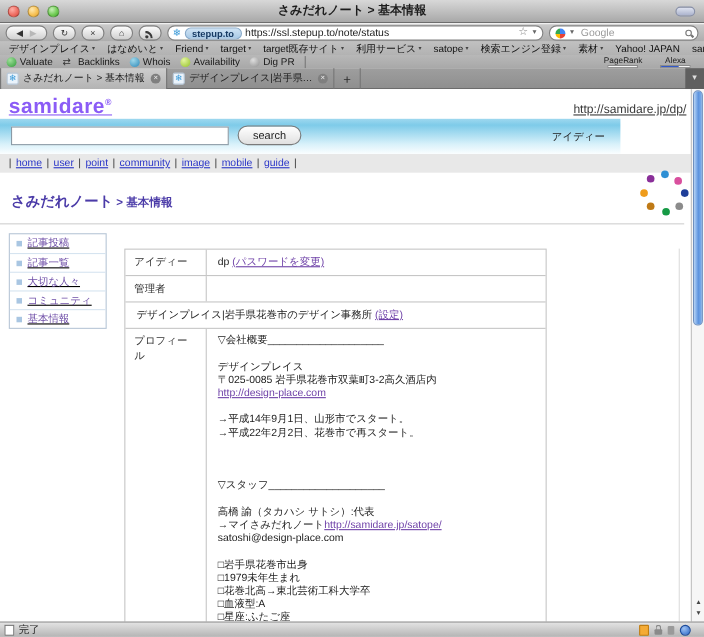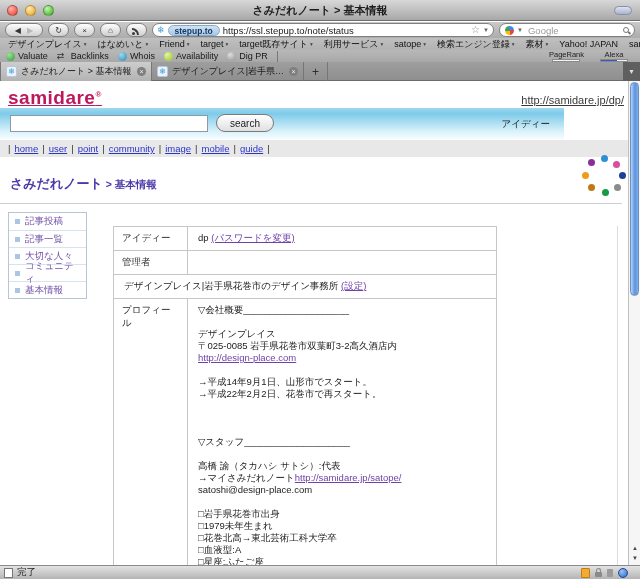--- a/index.html
+++ b/index.html
@@ -86,21 +86,21 @@
     text-overflow:ellipsis;}
   .tab-close{width:9px;height:9px;border-radius:50%;background:#7f7f7f;color:#efefef;
     font-size:7px;line-height:9px;text-align:center;flex:none;}
   .tab-new{width:24px;height:19px;border-right:1px solid #767676;display:flex;
     align-items:center;justify-content:center;font-size:12px;color:#2d2d2d;}
   .tab-list{position:absolute;right:0;top:62px;width:17px;height:19px;background:#5f5f5f;
     color:#ddd;font-size:7px;display:flex;align-items:center;justify-content:center;}
 
   
   #content{left:0;top:81px;width:640px;height:484px;background:#fff;overflow:hidden;}
-  #logo{left:8px;top:6px;font-size:19px;font-weight:bold;color:#be185d;
+  #logo{left:8px;top:6px;font-size:19px;font-weight:bold;color:#8b5cf6;
     text-decoration:underline;letter-spacing:.5px;}
   #logo sup{font-size:8px;}
   #site-url{right:16px;top:13px;font-size:11px;color:#3a3a3a;text-decoration:underline;}
   #bluebar{left:0;top:27px;width:564px;height:32px;
     background:linear-gradient(#9ed8ef 0%,#7ecbe9 18%,#d8f1fa 72%,#fbfeff 100%);}
   #site-search{left:10px;top:7px;width:198px;height:17px;border:1px solid #8a9aa6;
     background:#fff;outline:none;font-size:10px;padding:0 4px;}
   #search-btn{left:216px;top:6px;height:18px;padding:0 13px;border:1px solid #7a7a7a;
     border-radius:9px;background:linear-gradient(#ffffff,#e0e0e0);font-size:10px;color:#222;
     display:flex;align-items:center;}
@@ -113,21 +113,21 @@
   #breadcrumb .root{font-size:13px;}
   #breadcrumb .sep,#breadcrumb .cur{font-size:10.5px;white-space:pre;}
   #hline{left:0;top:122px;width:622px;height:1px;background:#cfcfcf;}
   #dots{left:580px;top:72px;width:46px;height:46px;}
   .dot{position:absolute;width:7px;height:7px;border-radius:50%;}
   .dot:nth-child(1){left:8px;top:6px;} .dot:nth-child(2){left:21px;top:2px;}
   .dot:nth-child(3){left:33px;top:8px;} .dot:nth-child(4){left:2px;top:19px;}
   .dot:nth-child(5){left:39px;top:19px;} .dot:nth-child(6){left:8px;top:31px;}
   .dot:nth-child(7){left:22px;top:36px;} .dot:nth-child(8){left:34px;top:31px;}
 
-  #sidebar{left:8px;top:131px;width:79px;border:1px solid #b7c6d6;background:#fff;}
+  #sidebar{left:8px;top:131px;width:89px;border:1px solid #b7c6d6;background:#fff;text-decoration:underline;}
   .side-item{display:flex;align-items:center;gap:5px;height:17px;padding:0 6px;
     font-size:9.5px;color:#6f4fa8;}
   .side-item + .side-item{border-top:1px solid #d6e4f0;align-items:center;}
   .bullet{width:5px;height:5px;background:#a9c6e2;flex:none;}
 
   #main-heading{left:113px;top:129px;width:510px;font-size:11px;font-weight:bold;color:#000;}
   #info-table{left:113px;top:145px;width:384px;border:1px solid #c6c6c6;}
   .trow{display:flex;border-bottom:1px solid #c6c6c6;}
   .trow:last-child{border-bottom:none;}
   .tlabel{width:74px;padding:5px 8px;font-size:9.5px;color:#333;

